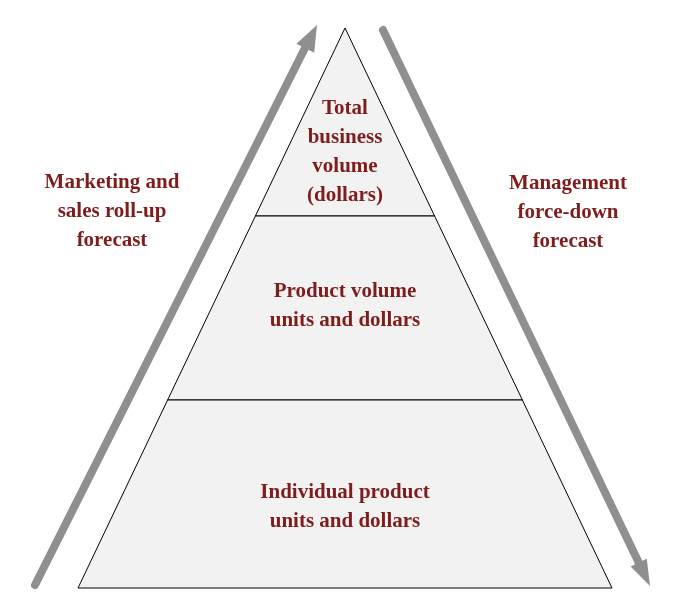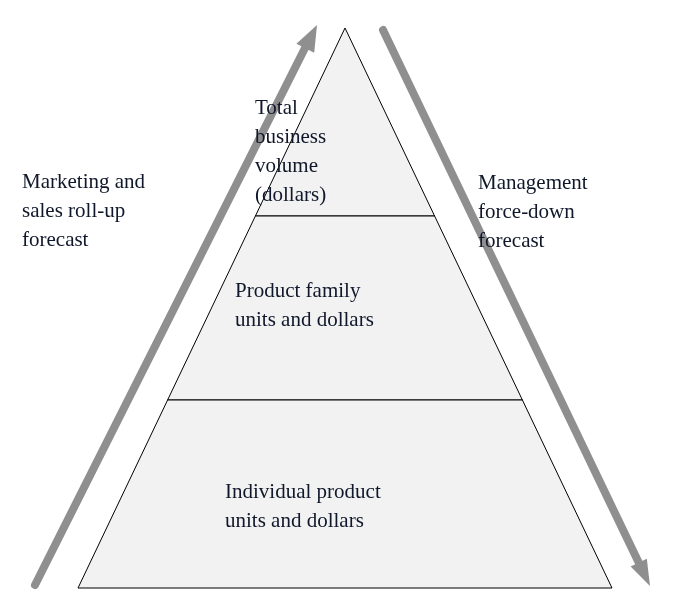--- a/index.html
+++ b/index.html
@@ -15,25 +15,25 @@
     overflow: hidden;
     font-family: "Liberation Serif", "DejaVu Serif", serif;
   }
   .diagram-svg {
     position: absolute;
     left: 0;
     top: 0;
   }
   .label {
     position: absolute;
-    color: #0f172a;
-    font-weight: normal;
+    color: #7f1d1d;
+    font-weight: bold;
     font-size: 21px;
     line-height: 29px;
-    text-align: left;
+    text-align: center;
     white-space: pre-line;
   }
   .side-label {
     width: 180px;
   }
   .tier-label-1 { left: 255px; width: 180px; top: 93px; }
   .tier-label-2 { left: 235px; width: 220px; top: 276px; }
   .tier-label-3 { left: 225px; width: 240px; top: 461px; margin-top: 16px; }
   .marketing-label { left: 22px;  top: 167px; }
   .management-label { left: 478px; top: 168px; }
@@ -66,19 +66,19 @@
 
   <div class="label side-label management-label">Management
 force-down
 forecast</div>
 
   <div class="label tier-label-1">Total
 business
 volume
 (dollars)</div>
 
-  <div class="label tier-label-2">Product family
+  <div class="label tier-label-2">Product volume
 units and dollars</div>
 
   <div class="label tier-label-3">Individual product
 units and dollars</div>
 
 </div>
 
 </body></html>

